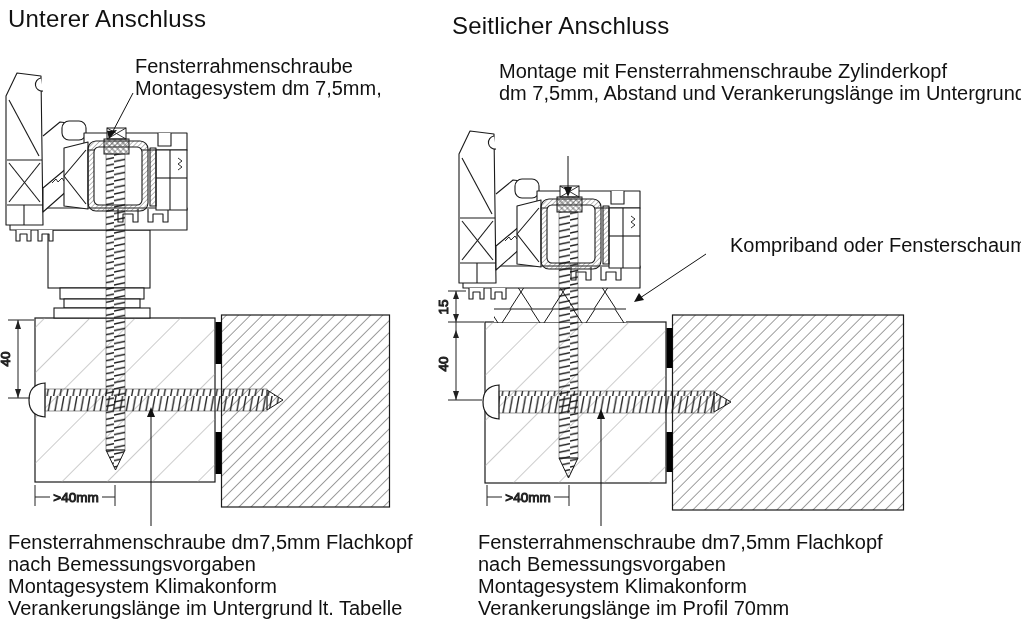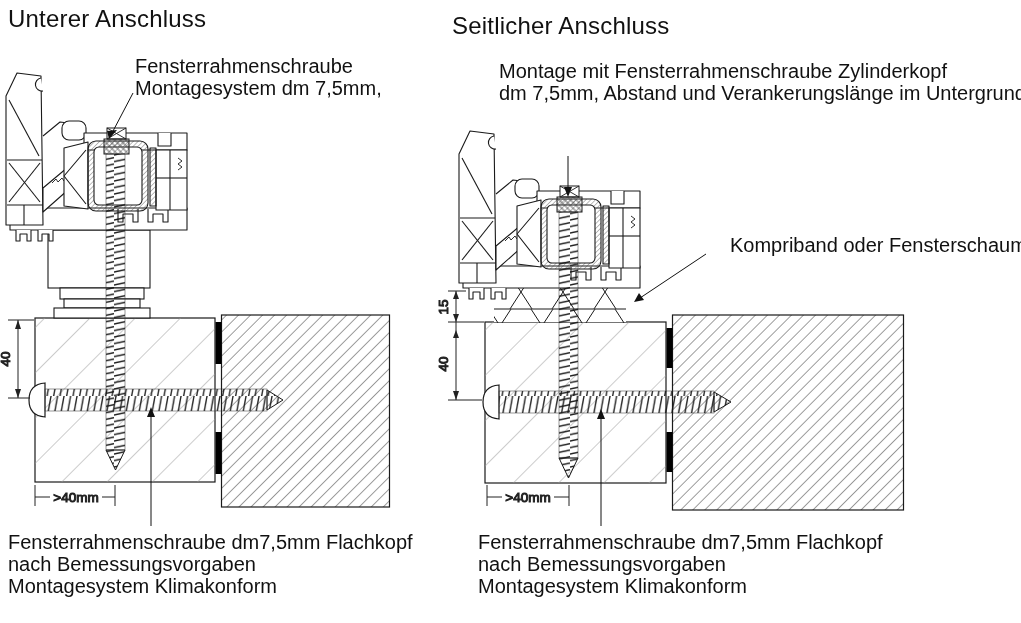--- a/index.html
+++ b/index.html
@@ -253,21 +253,23 @@
   <div>Montage mit Fensterrahmenschraube Zylinderkopf</div>
   <div>dm 7,5mm, Abstand und Verankerungslänge im Untergrund</div>
 </div>
 
 <div class="txt note" style="left:730px;top:234px;text-align:center;">Kompriband oder Fensterschaum</div>
 
 <div class="txt note" style="left:8px;top:531px;">
   <div>Fensterrahmenschraube dm7,5mm Flachkopf</div>
   <div>nach Bemessungsvorgaben</div>
   <div>Montagesystem Klimakonform</div>
+  <div>Verankerungslänge im Untergrund lt. Tabelle</div>
 </div>
 
 <div class="txt note" style="left:478px;top:531px;">
   <div>Fensterrahmenschraube dm7,5mm Flachkopf</div>
   <div>nach Bemessungsvorgaben</div>
   <div>Montagesystem Klimakonform</div>
+  <div>Verankerungslänge im Profil 70mm</div>
 </div>
 
 </div>
 
 </body></html>

